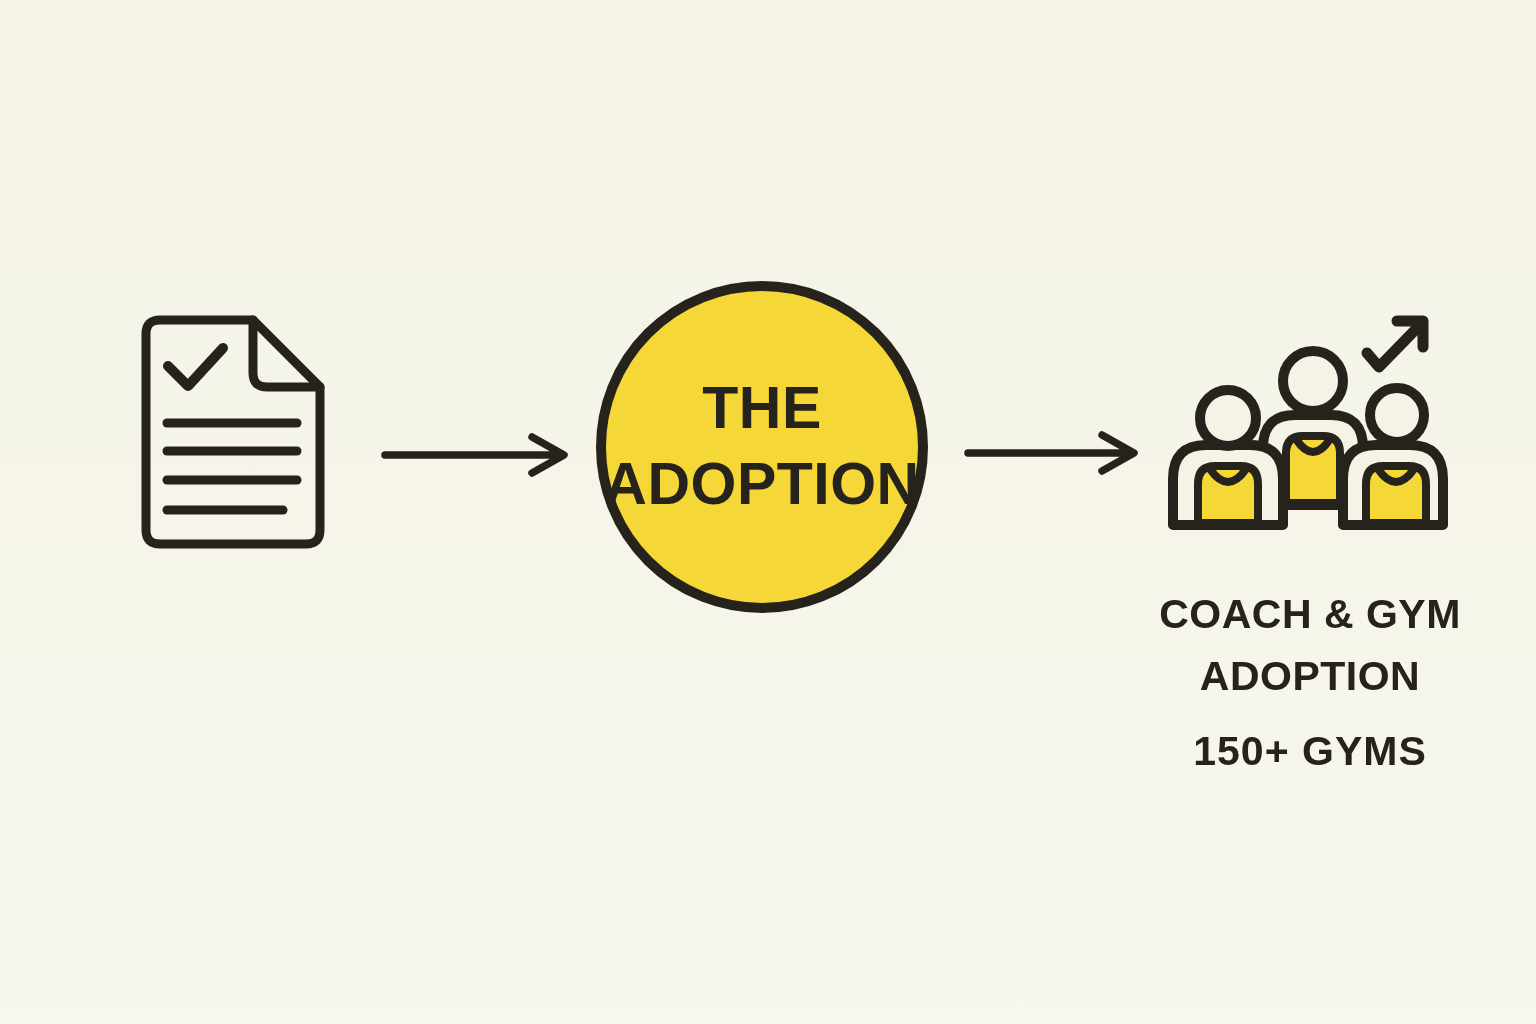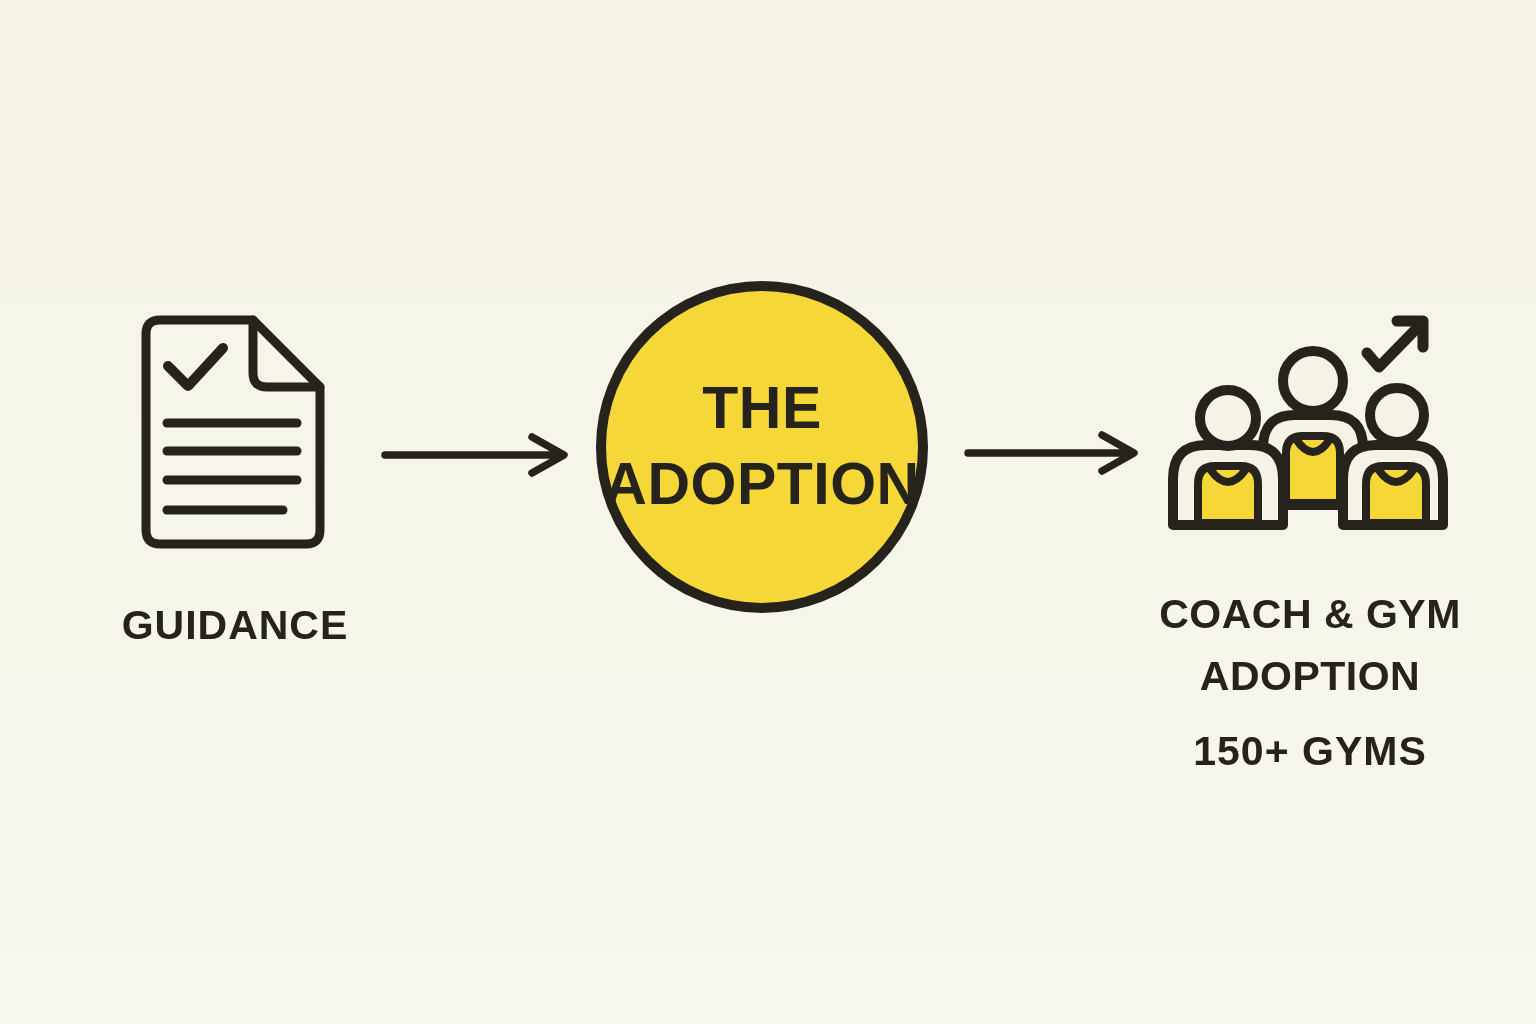--- a/index.html
+++ b/index.html
@@ -55,21 +55,20 @@
 
   <svg class="abs doc-icon" viewBox="0 0 190 235" aria-hidden="true">
     <path class="stroke" stroke-width="9" d="M22 5 Q8 5 8 19 V215 Q8 229 22 229 H168 Q182 229 182 215 V72 L115 5 Z"></path>
     <path class="stroke" stroke-width="9" d="M115 5 V58 Q115 72 129 72 H182"></path>
     <path class="stroke" stroke-width="10" d="M30 51 L50 71 L85 33"></path>
     <line class="stroke" stroke-width="9" x1="29" y1="108" x2="159" y2="108"></line>
     <line class="stroke" stroke-width="9" x1="29" y1="136" x2="159" y2="136"></line>
     <line class="stroke" stroke-width="9" x1="29" y1="165" x2="159" y2="165"></line>
     <line class="stroke" stroke-width="9" x1="29" y1="195" x2="145" y2="195"></line>
   </svg>
-  <div class="abs guidance-label">GUIDANCE</div>
 
   <svg class="abs arrow-1" viewBox="0 0 205 46" aria-hidden="true">
     <path class="stroke" stroke-width="7.5" d="M5 23 H178 M152 5 L184 23 L152 41"></path>
   </svg>
 
   <div class="abs hub-circle">
     <div class="hub-text">
       <div>THE</div>
       <div>ADOPTION</div>
     </div>

